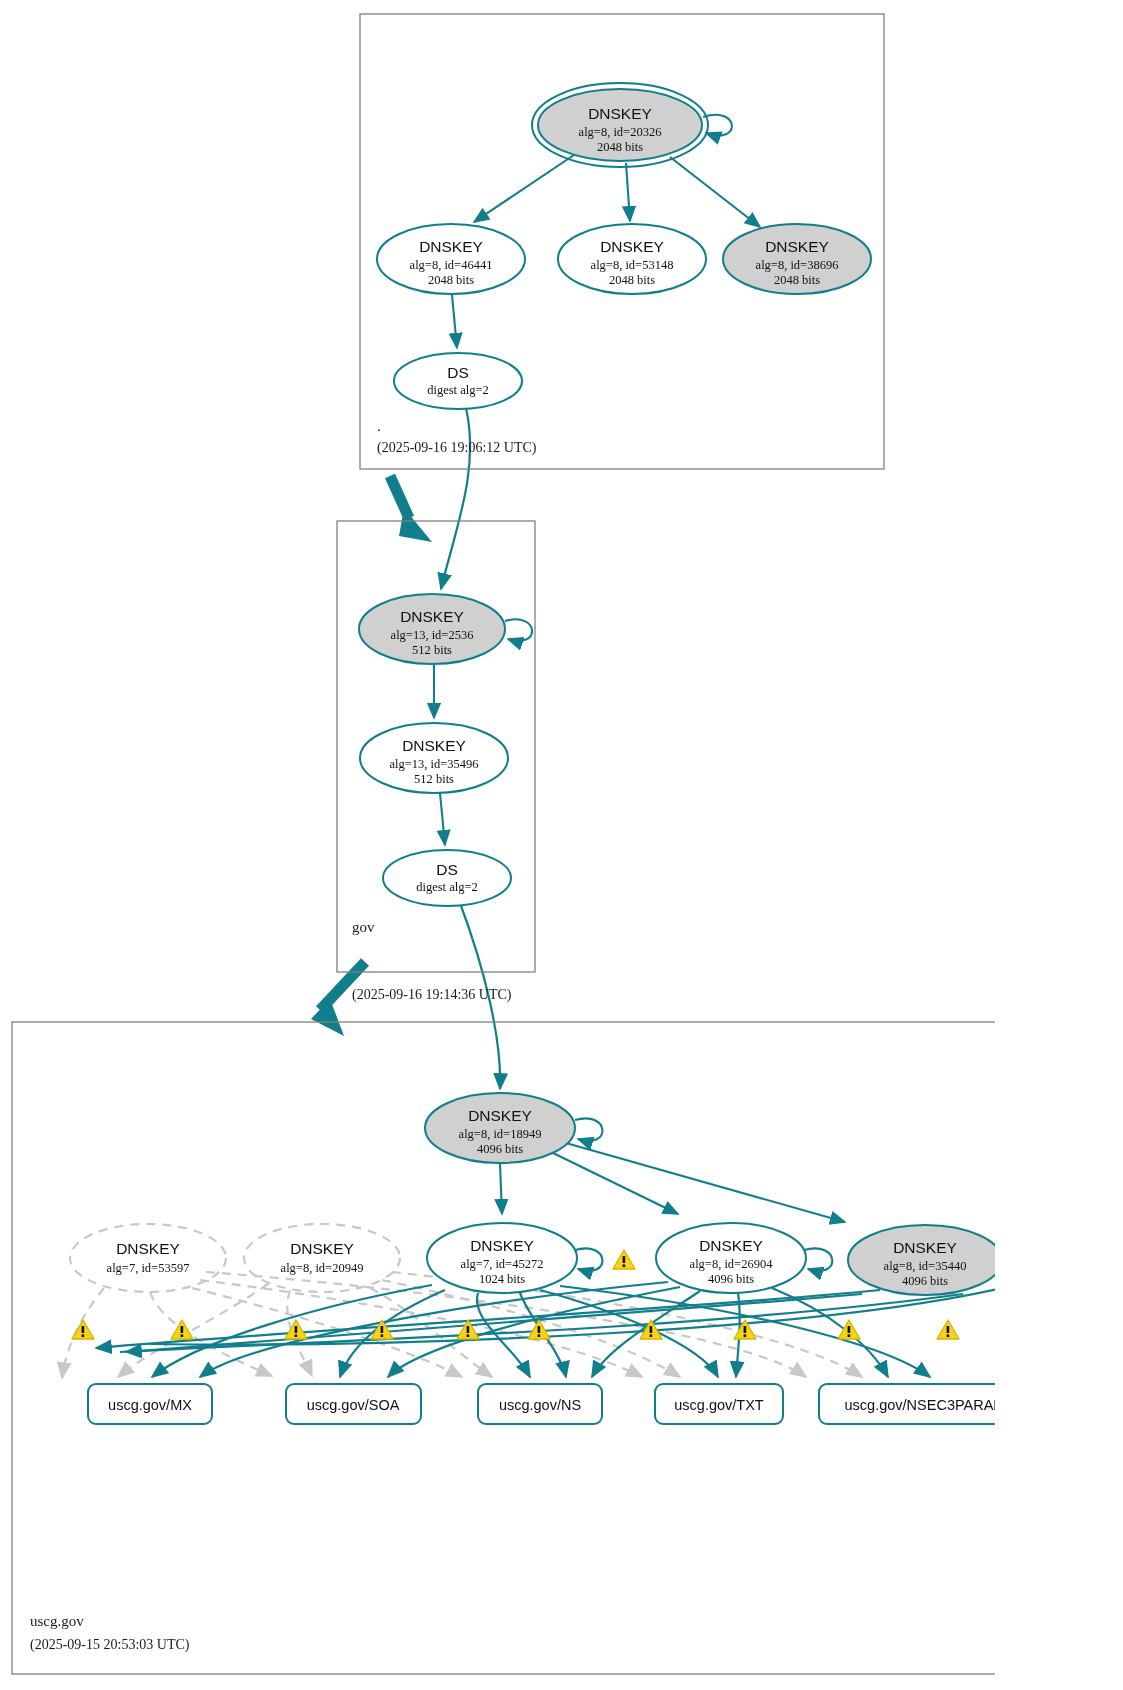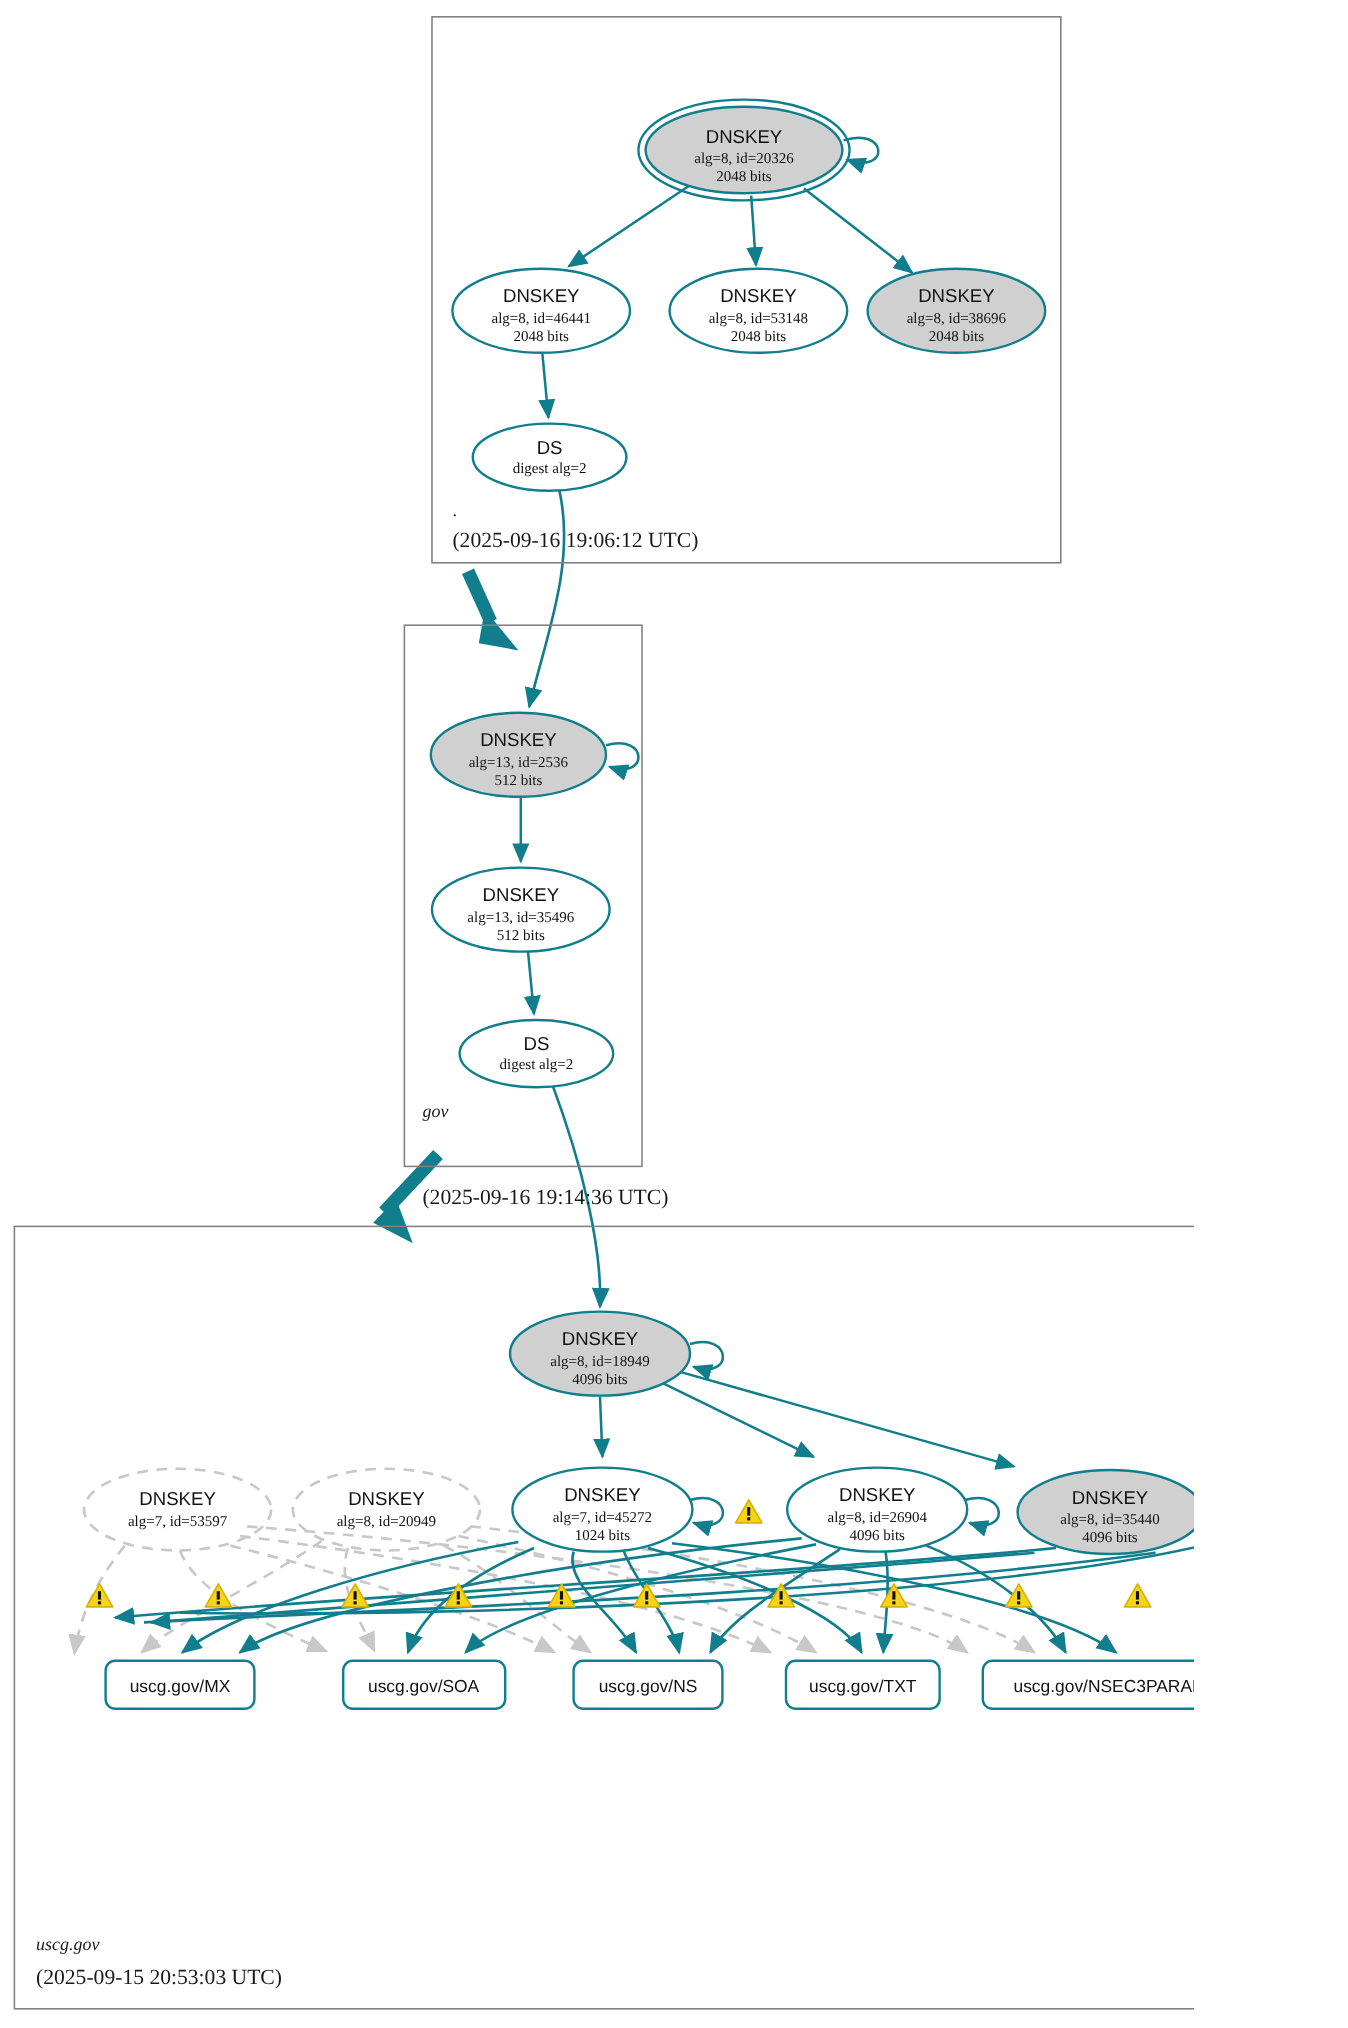--- a/index.html
+++ b/index.html
@@ -1,21 +1,21 @@
 <!DOCTYPE html>
 <html><head>
 <meta charset="utf-8">
 <style>
   html,body{margin:0;padding:0;background:#ffffff;}
   body{font-family:"Liberation Sans", sans-serif;}
   #stage{position:relative;width:995px;height:1690px;background:#fff;overflow:hidden;}
   svg.layer{position:absolute;left:0;top:0;width:1123px;height:1690px;}
   .zone-label{position:absolute;font-family:"Liberation Serif", serif;color:#1a1a1a;white-space:nowrap;}
   .zone-name{font-size:15px;}
-  .zone-time{font-size:18px;}
+  .zone-time{font-size:14px;}
   .node-txt{font-family:"Liberation Sans", sans-serif;fill:#111111;text-anchor:middle;}
   .node-title{font-size:15.5px;font-family:"Liberation Sans", sans-serif;}
   .node-sub{font-size:12.5px;font-family:"Liberation Serif", serif;}
   .rr-txt{font-size:14.5px;font-family:"Liberation Sans", sans-serif;fill:#111;text-anchor:middle;}
 </style>
 </head>
 <body>
 
 <div id="stage">
 
@@ -284,19 +284,19 @@
         <path d="M11,0 L22,19 L0,19 z" fill="#f7d417" stroke="#d8b400" stroke-width="1.4" stroke-linejoin="round"></path>
         <rect x="9.6" y="6" width="2.6" height="7" fill="#111"></rect>
           <rect x="9.6" y="14.4" width="2.6" height="2.6" fill="#111"></rect>
       </g>
     </g>
   </svg>
 
   <div class="zone-label zone-name" style="left:377px;top:418px;">.</div>
   <div class="zone-label zone-time" style="left:377px;top:440px;">(2025-09-16 19:06:12 UTC)</div>
 
-  <div class="zone-label zone-name" style="left:352px;top:919px;font-style:italic;">gov</div>
+  <div class="zone-label zone-name" style="left:352px;top:919px;">gov</div>
   <div class="zone-label zone-time" style="left:352px;top:987px;">(2025-09-16 19:14:36 UTC)</div>
 
-  <div class="zone-label zone-name" style="left:30px;top:1613px;font-style:italic;">uscg.gov</div>
+  <div class="zone-label zone-name" style="left:30px;top:1613px;">uscg.gov</div>
   <div class="zone-label zone-time" style="left:30px;top:1637px;">(2025-09-15 20:53:03 UTC)</div>
 
 </div>
 
 </body></html>

